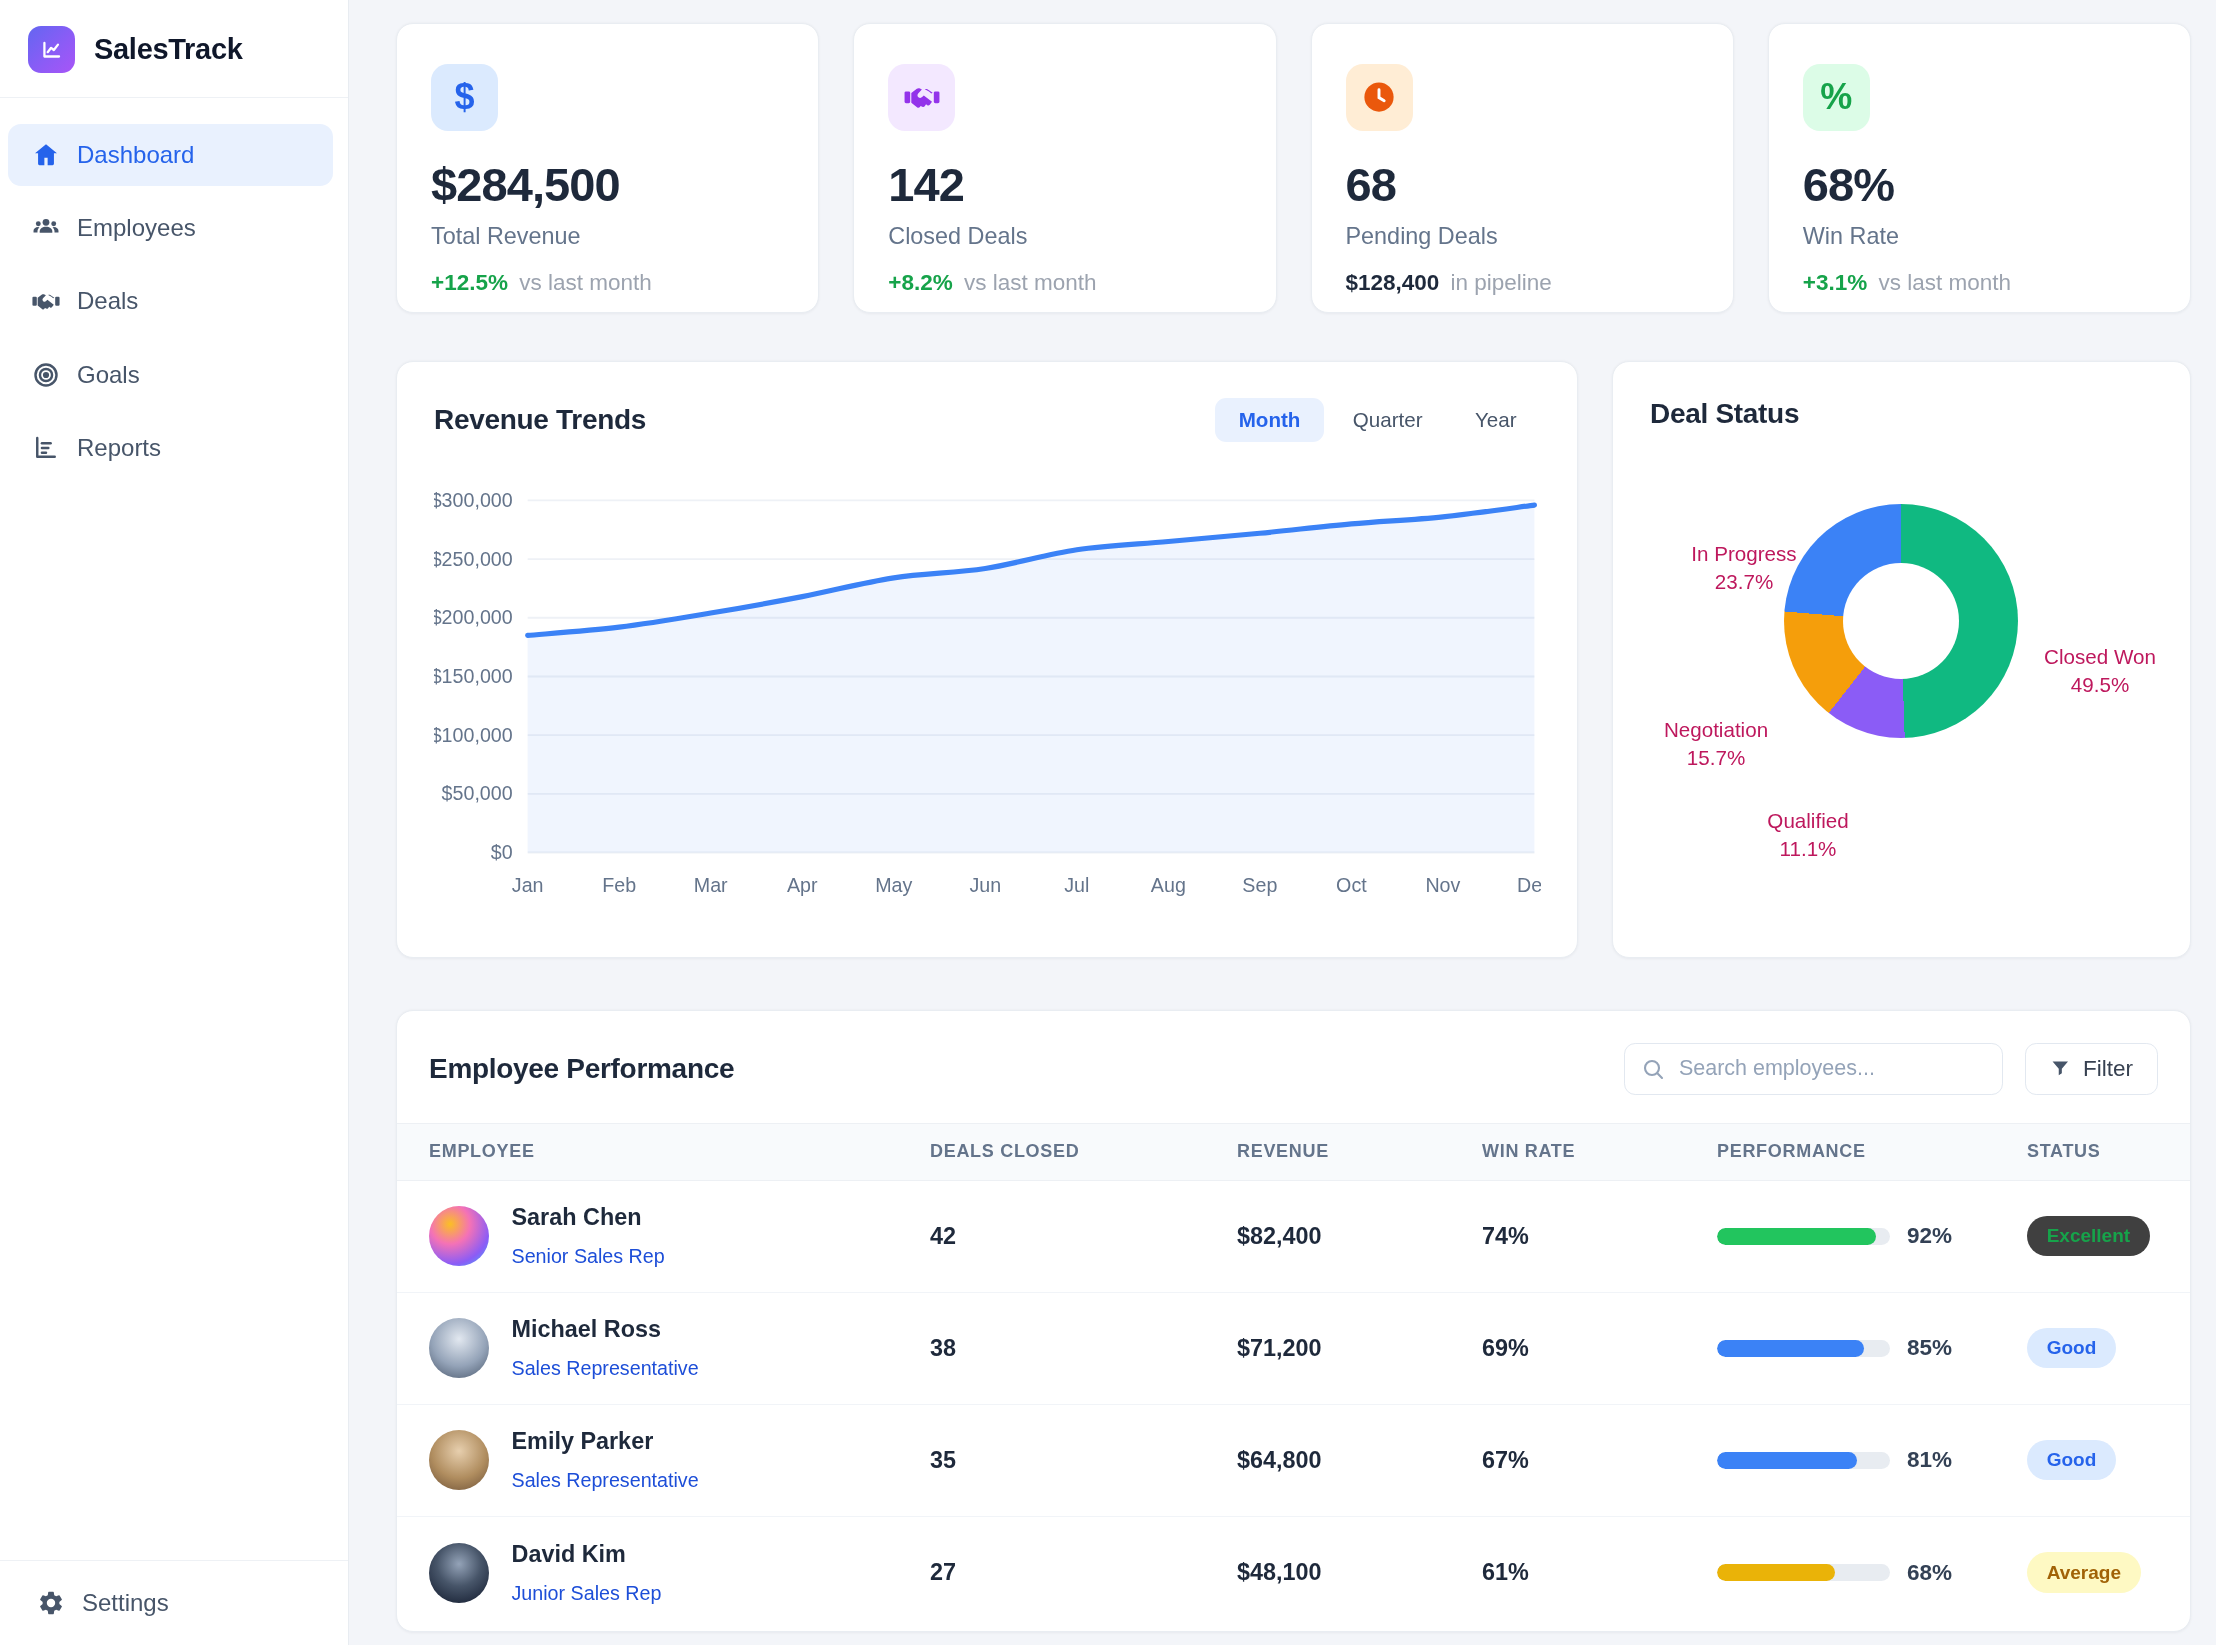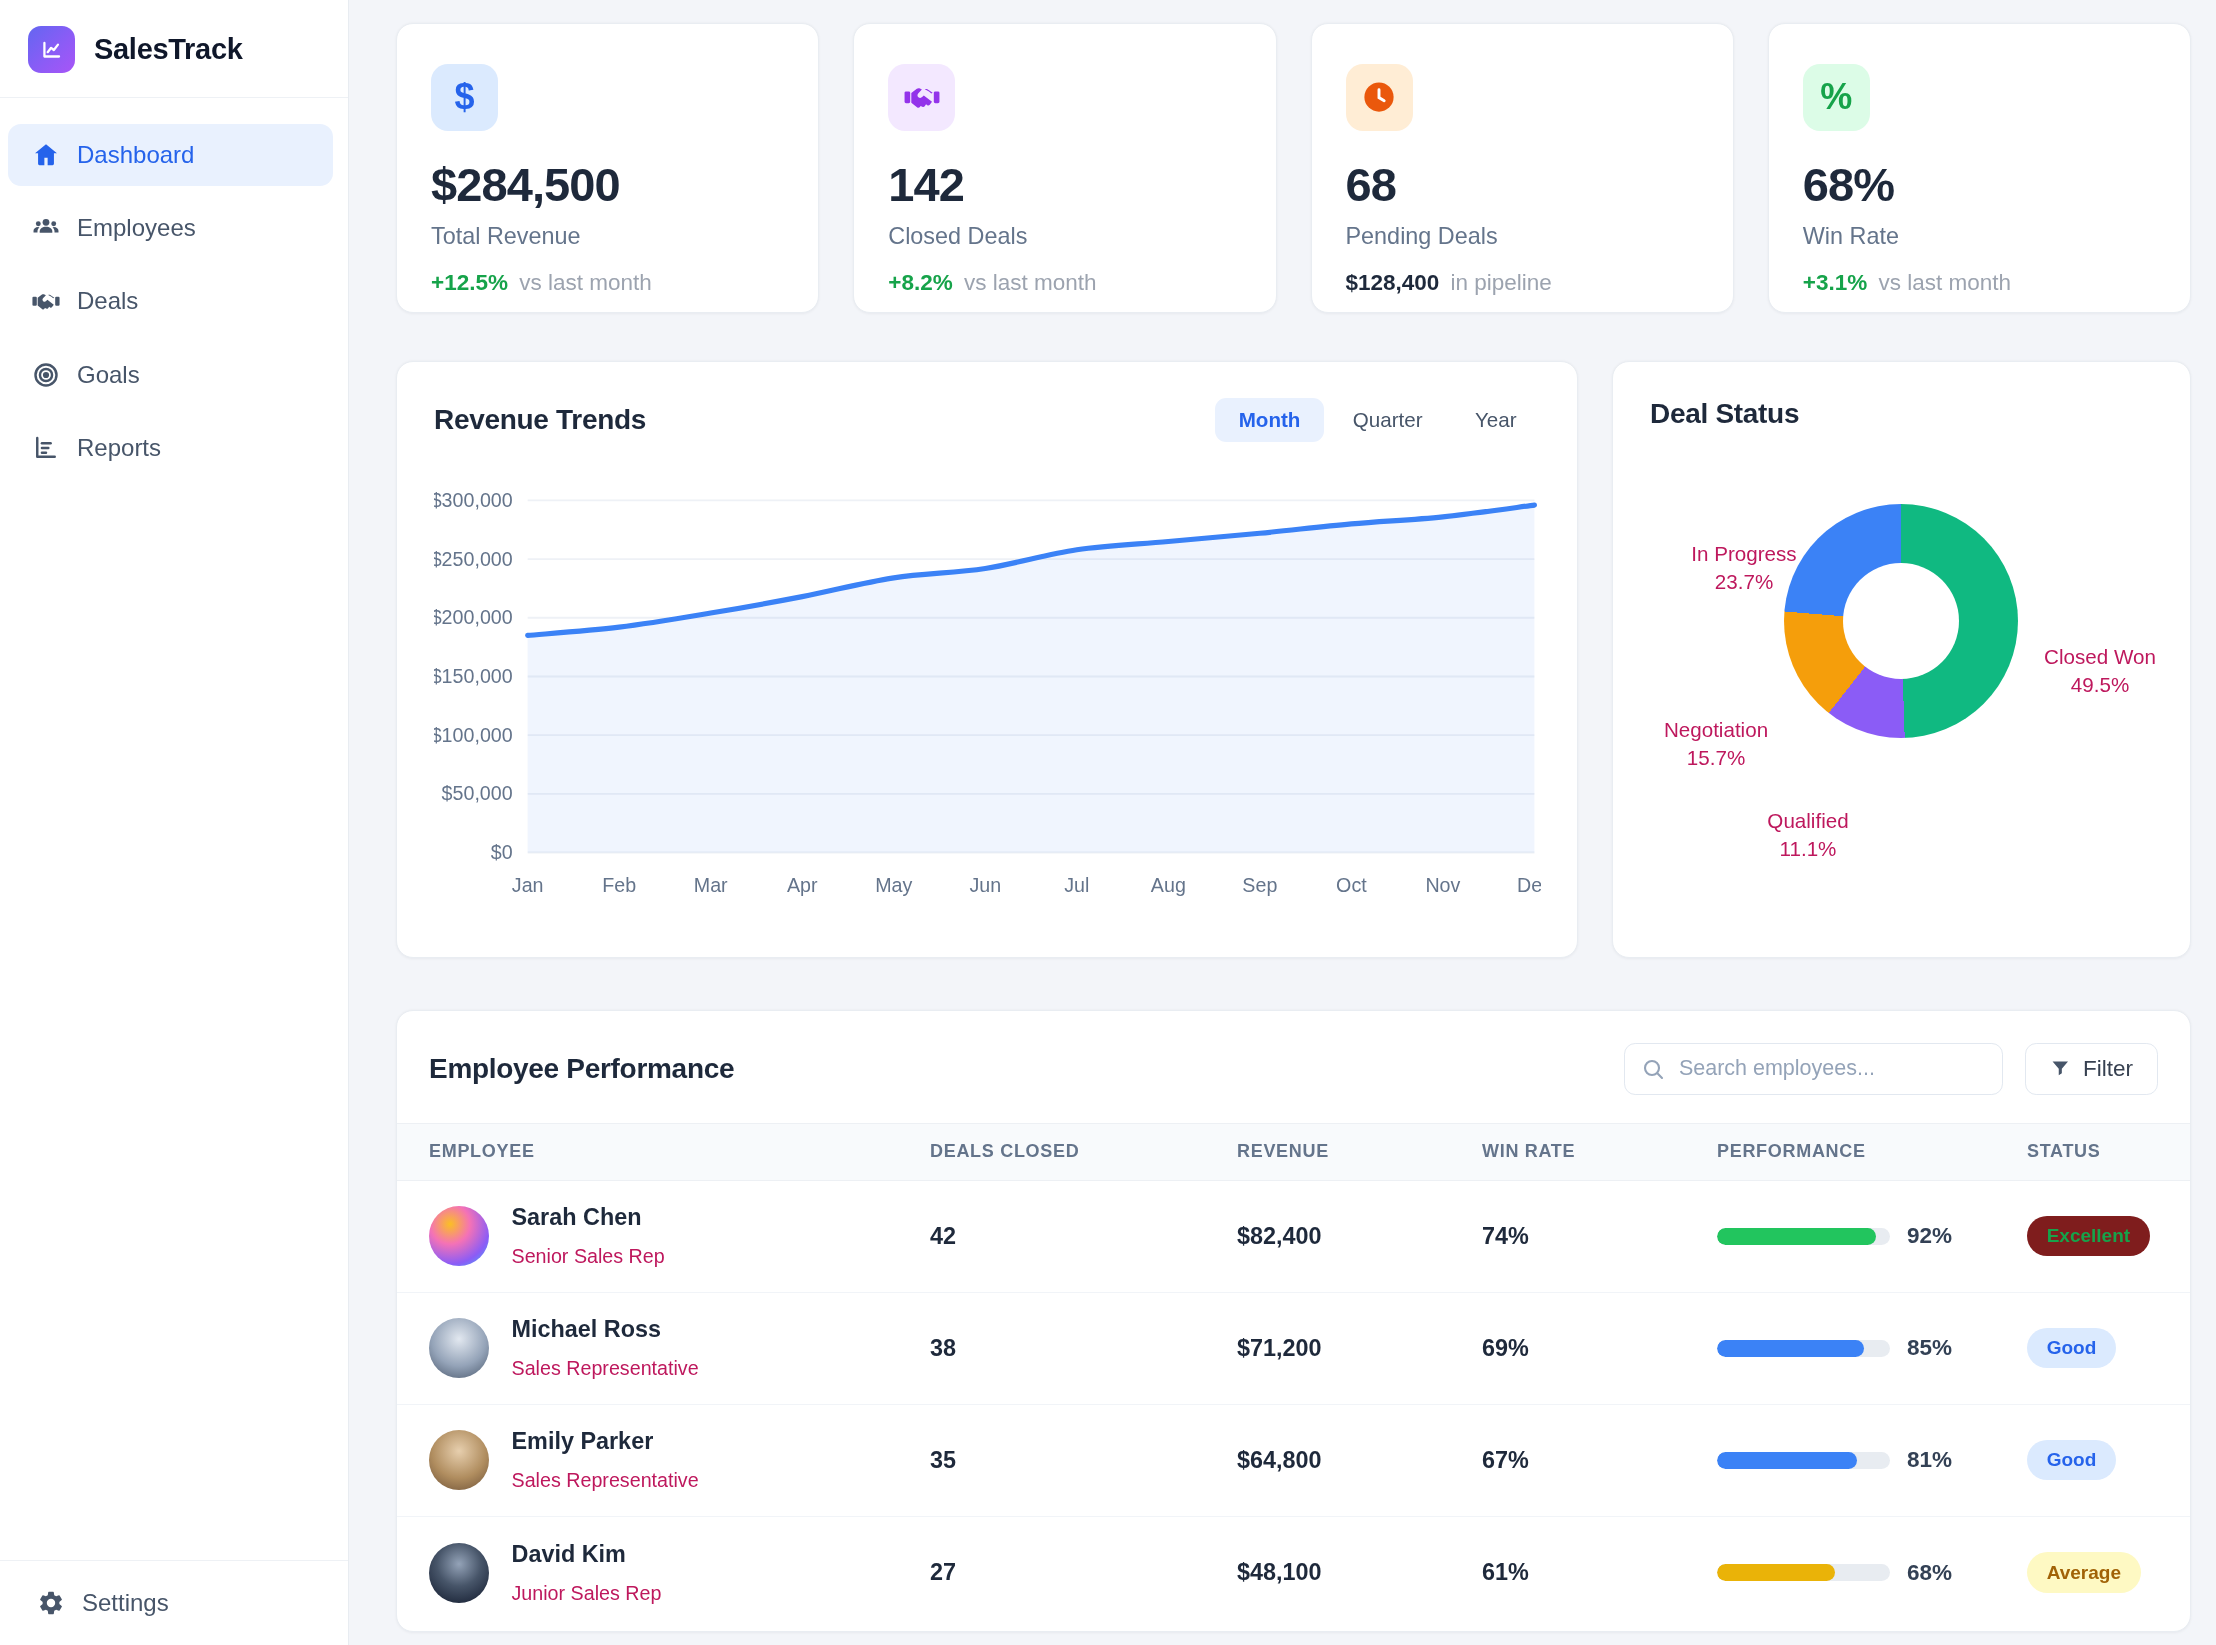--- a/index.html
+++ b/index.html
@@ -71,21 +71,21 @@
   .th { font-size:18px; font-weight:700; letter-spacing:0.7px; color:#64748b; text-transform:uppercase; }
   .trow { height:112px; border-bottom:0.9px solid #f1f4f8; }
   .trow:last-child { border-bottom:none; }
   .emp-cell { display:flex; align-items:center; gap:22.5px; }
   .avatar { width:60px; height:60px; border-radius:50%; flex:none; }
   .av-0 { background:radial-gradient(circle at 35% 30%,#fbbf24 0%,#f472b6 35%,#8b5cf6 70%,#38bdf8 100%); }
   .av-1 { background:radial-gradient(circle at 50% 35%,#e2e8f0 0%,#94a3b8 55%,#475569 100%); }
   .av-2 { background:radial-gradient(circle at 50% 35%,#e7cfae 0%,#b08d5f 55%,#6b4f35 100%); }
   .av-3 { background:radial-gradient(circle at 50% 35%,#94a3b8 0%,#475569 45%,#0f172a 100%); }
   .emp-name { font-size:23.4px; font-weight:700; color:#1e293b; }
-  .emp-role { margin-top:14px; font-size:19.7px; color:#be185d; }
+  .emp-role { margin-top:14px; font-size:19.7px; color:#1d4ed8; }
   .cell-num { font-size:23.4px; font-weight:600; color:#1e293b; }
   .perf-cell { display:flex; align-items:center; gap:17px; }
   .bar-track { width:173px; height:17px; border-radius:8.4px; background:#e8ecf1; overflow:hidden; }
   .bar-fill { height:100%; border-radius:8.4px; }
   .perf-pct { font-size:22.5px; font-weight:600; color:#334155; }
   .status-badge { display:inline-block; padding:9.4px 19.7px; border-radius:936px; font-size:19px; font-weight:700; }
 
   svg.stroke-ic { fill:none; stroke:currentColor; stroke-width:2.1; stroke-linecap:round; stroke-linejoin:round; }
 </style>
 </head>
@@ -322,21 +322,21 @@
       </div>
       <div class="cell-num">42</div>
       <div class="cell-num">$82,400</div>
       <div class="cell-num">74%</div>
       <div class="perf-cell">
         <div class="bar-track">
             <div class="bar-fill" style="width: 92%; background: rgb(34, 197, 94);"></div>
           </div>
         <span class="perf-pct">92%</span>
       </div>
-      <div><span class="status-badge" style="background: #7f1d1d; color: rgb(22, 163, 74);">Excellent</span></div>
+      <div><span class="status-badge" style="background: #404040; color: rgb(22, 163, 74);">Excellent</span></div>
     </div>
 
     <div class="trow">
       <div class="emp-cell">
         <div class="avatar av-1"></div>
         <div>
           <div class="emp-name">Michael Ross</div>
           <div class="emp-role">Sales Representative</div>
         </div>
       </div>

